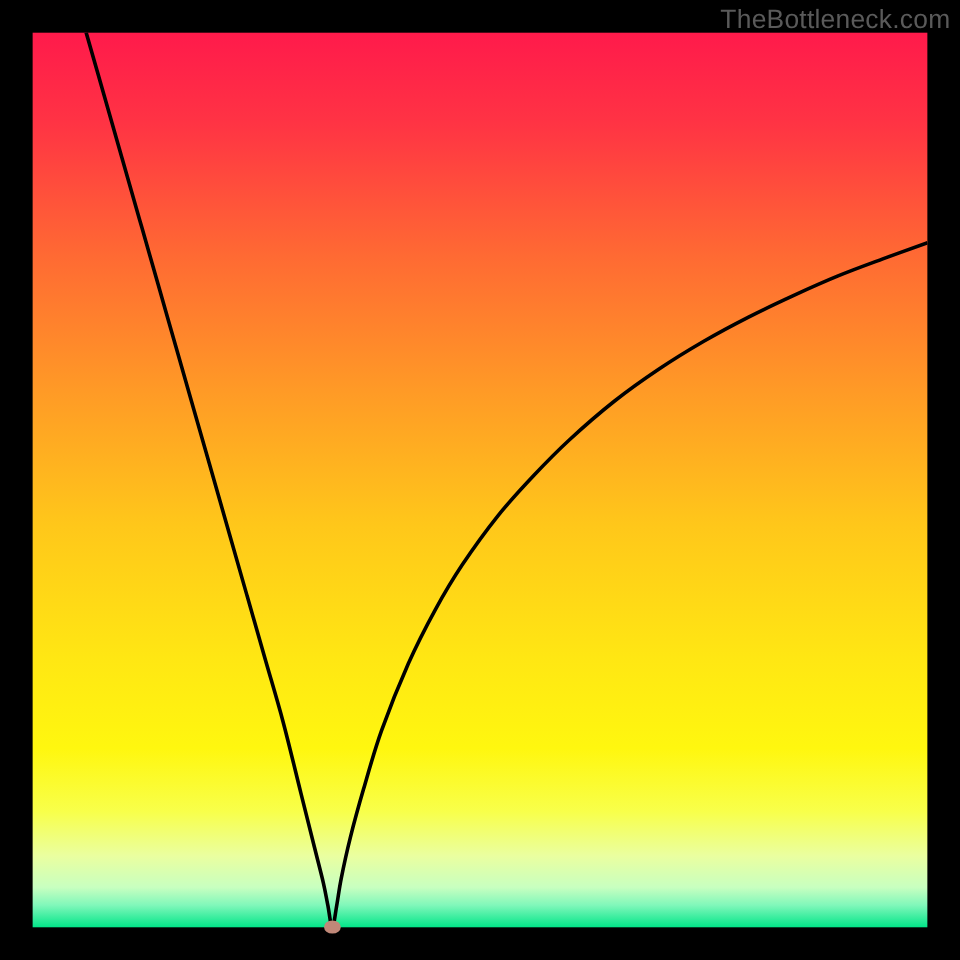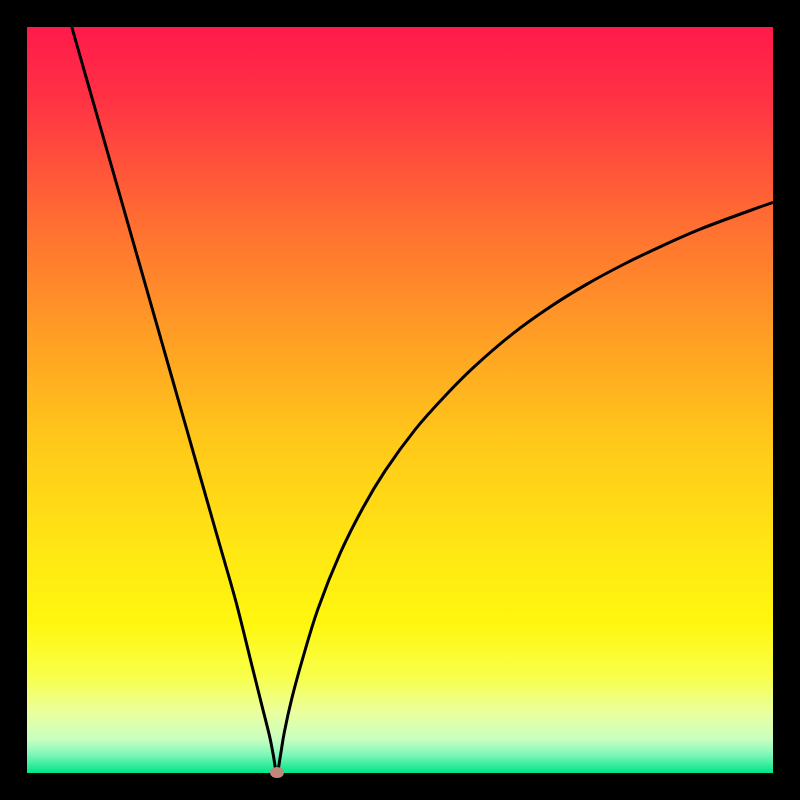--- a/index.html
+++ b/index.html
@@ -81,14 +81,15 @@
     </svg>
 
     <svg class="curve-svg" viewBox="0 0 100 100" preserveAspectRatio="none">
       <path id="curve-path" fill="none" stroke="#000000" stroke-width="0.42857142857142855" vector-effect="non-scaling-stroke" d="M 6 0 C 6.333333333333333 1.1666666666666667, 7.333333333333333 4.666666666666666, 8 7 C 8.666666666666666 9.333333333333334, 9.333333333333334 11.666666666666666, 10 14 C 10.666666666666666 16.333333333333332, 11.333333333333332 18.666666666666668, 12 21 C 12.666666666666668 23.333333333333332, 13.333333333333336 25.666666666666668, 14.000000000000002 28 C 14.666666666666668 30.333333333333332, 15.333333333333334 32.666666666666664, 16 35 C 16.666666666666668 37.333333333333336, 17.333333333333332 39.66666666666667, 18 42.00000000000001 C 18.666666666666668 44.33333333333334, 19.333333333333332 46.66666666666667, 20 49 C 20.666666666666668 51.33333333333333, 21.333333333333332 53.666666666666664, 22 56 C 22.666666666666668 58.333333333333336, 23.333333333333332 60.666666666666664, 24 63 C 24.666666666666668 65.33333333333333, 25.333333333333332 67.66666666666667, 26 70 C 26.666666666666668 72.33333333333333, 27.333333333333336 74.5, 28.000000000000004 77 C 28.66666666666667 79.5, 29.416666666666668 82.66666666666667, 30 85 C 30.583333333333332 87.33333333333333, 31.083333333333332 89.33333333333333, 31.5 91 C 31.916666666666668 92.66666666666667, 32.25 93.91666666666667, 32.5 95 C 32.75 96.08333333333333, 32.833333333333336 96.66666666666667, 33 97.5 C 33.166666666666664 98.33333333333333, 33.333333333333336 100, 33.5 100 C 33.666666666666664 100, 33.833333333333336 98.41666666666667, 34 97.5 C 34.166666666666664 96.58333333333333, 34.25 95.75, 34.5 94.5 C 34.75 93.25, 35.083333333333336 91.66666666666667, 35.5 90 C 35.916666666666664 88.33333333333333, 36.416666666666664 86.5, 37 84.5 C 37.583333333333336 82.5, 38.166666666666664 80.33333333333333, 39 78 C 39.833333333333336 75.66666666666667, 41 72.75, 42 70.5 C 43 68.25, 44 66.33333333333333, 45 64.5 C 46 62.666666666666664, 46.833333333333336 61.25, 48 59.5 C 49.166666666666664 57.75, 50.666666666666664 55.666666666666664, 52 54 C 53.333333333333336 52.333333333333336, 54.66666666666667 50.91666666666667, 56.00000000000001 49.5 C 57.33333333333334 48.08333333333333, 58.5 46.883333333333326, 60 45.49999999999999 C 61.5 44.11666666666666, 63.333333333333336 42.516666666666666, 65 41.2 C 66.66666666666667 39.88333333333334, 68.33333333333333 38.71666666666667, 70 37.6 C 71.66666666666667 36.483333333333334, 73.33333333333333 35.46666666666667, 75 34.5 C 76.66666666666667 33.53333333333333, 78.33333333333333 32.65, 80 31.799999999999997 C 81.66666666666667 30.95, 83.33333333333333 30.16666666666667, 85 29.400000000000006 C 86.66666666666667 28.63333333333334, 88.33333333333333 27.883333333333336, 90 27.200000000000003 C 91.66666666666667 26.51666666666667, 93.33333333333333 25.916666666666664, 95 25.299999999999997 C 96.66666666666667 24.68333333333333, 99.16666666666667 23.8, 100 23.5" style="stroke-width: 3px;"></path>
     </svg>
 
     <div id="opt-dot" class="opt-dot" style="left: 242.91px; top: 740px; background: rgb(192, 136, 120);"></div>
 
   </div>
 
+  <div class="watermark">TheBottleneck.com</div>
 
 </div>
 
 </body></html>

